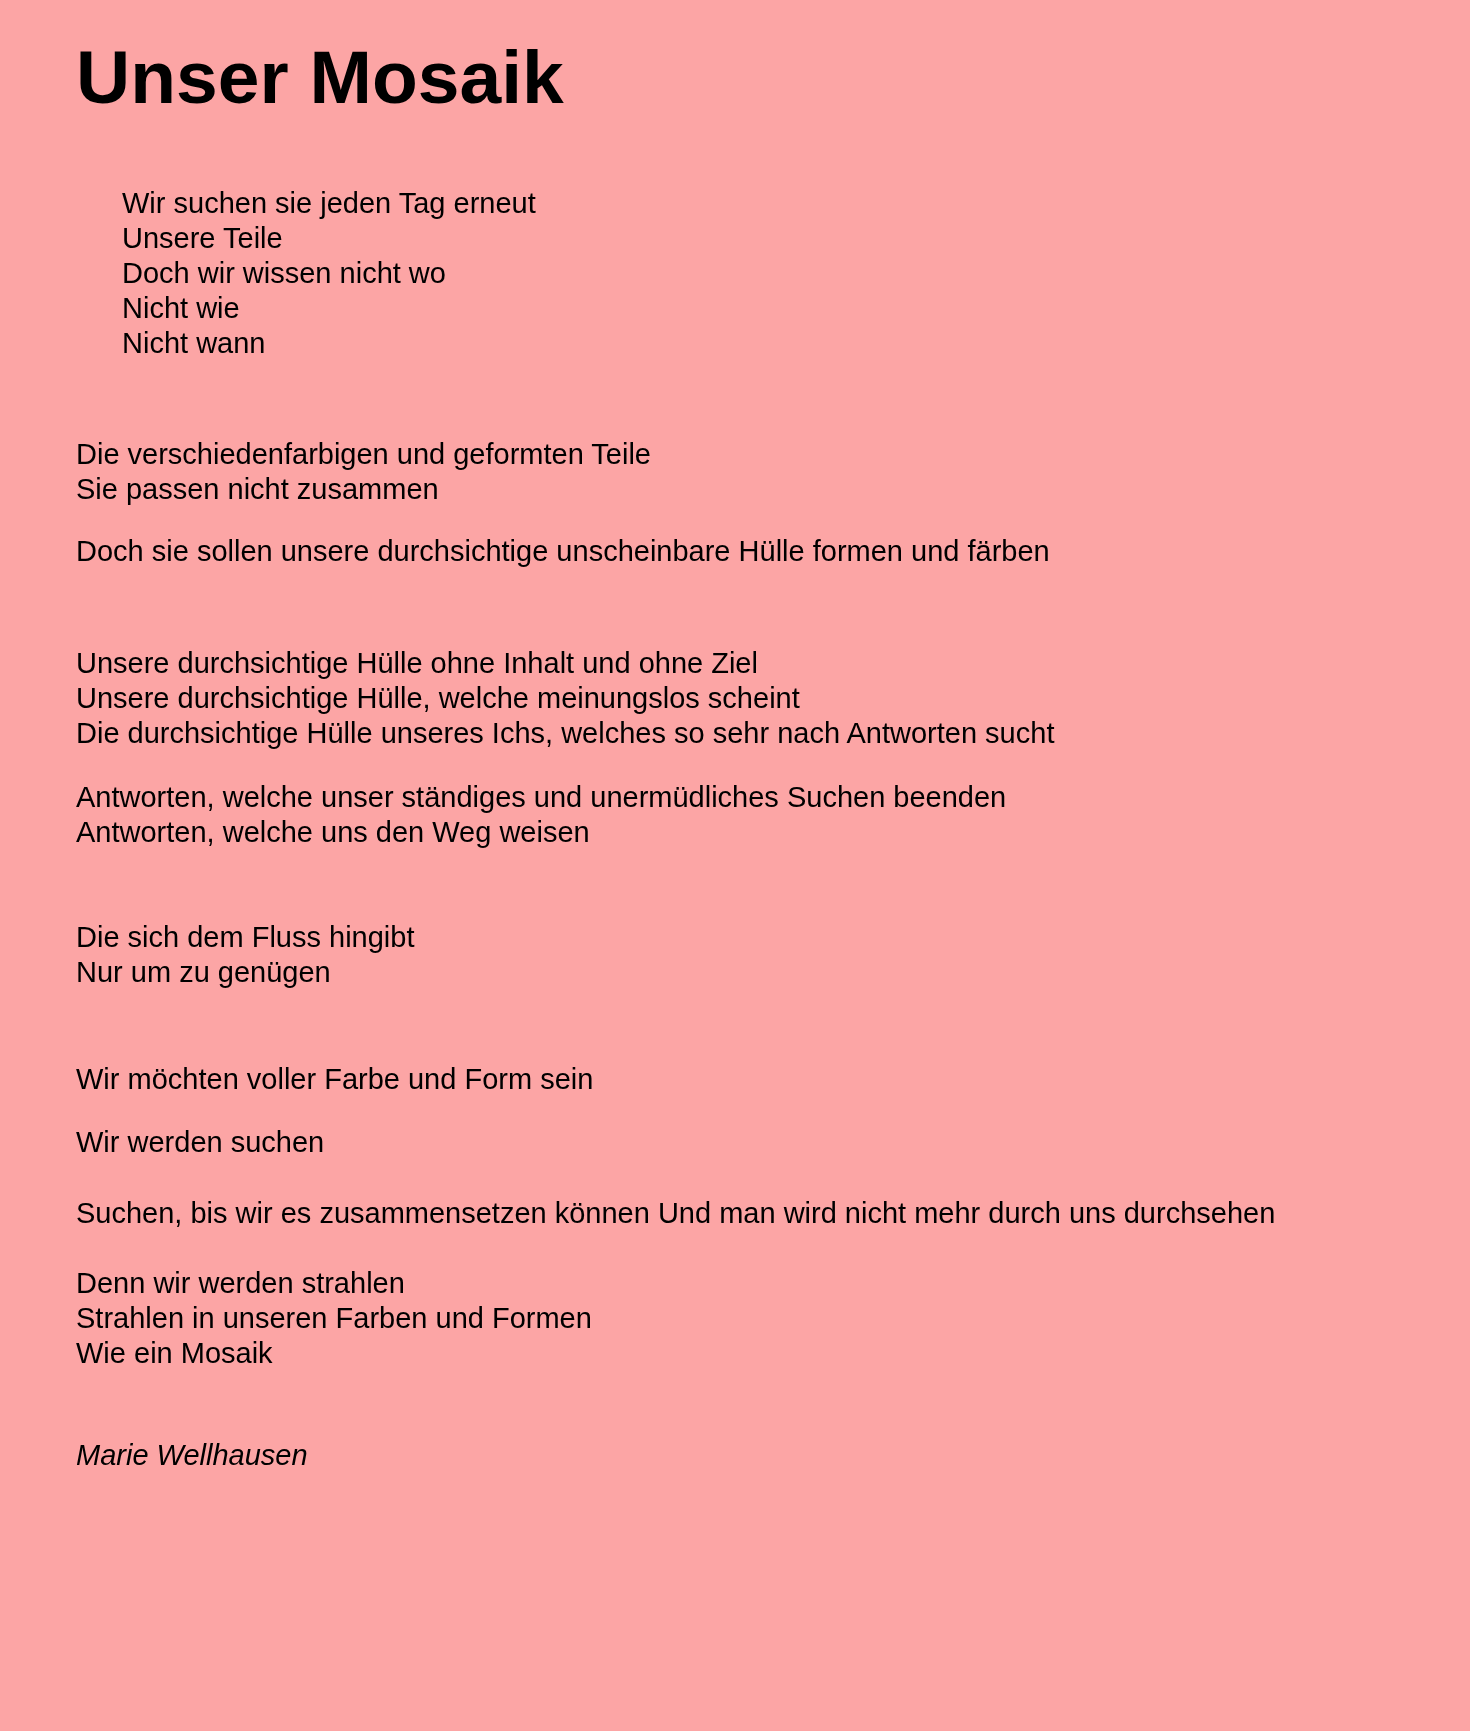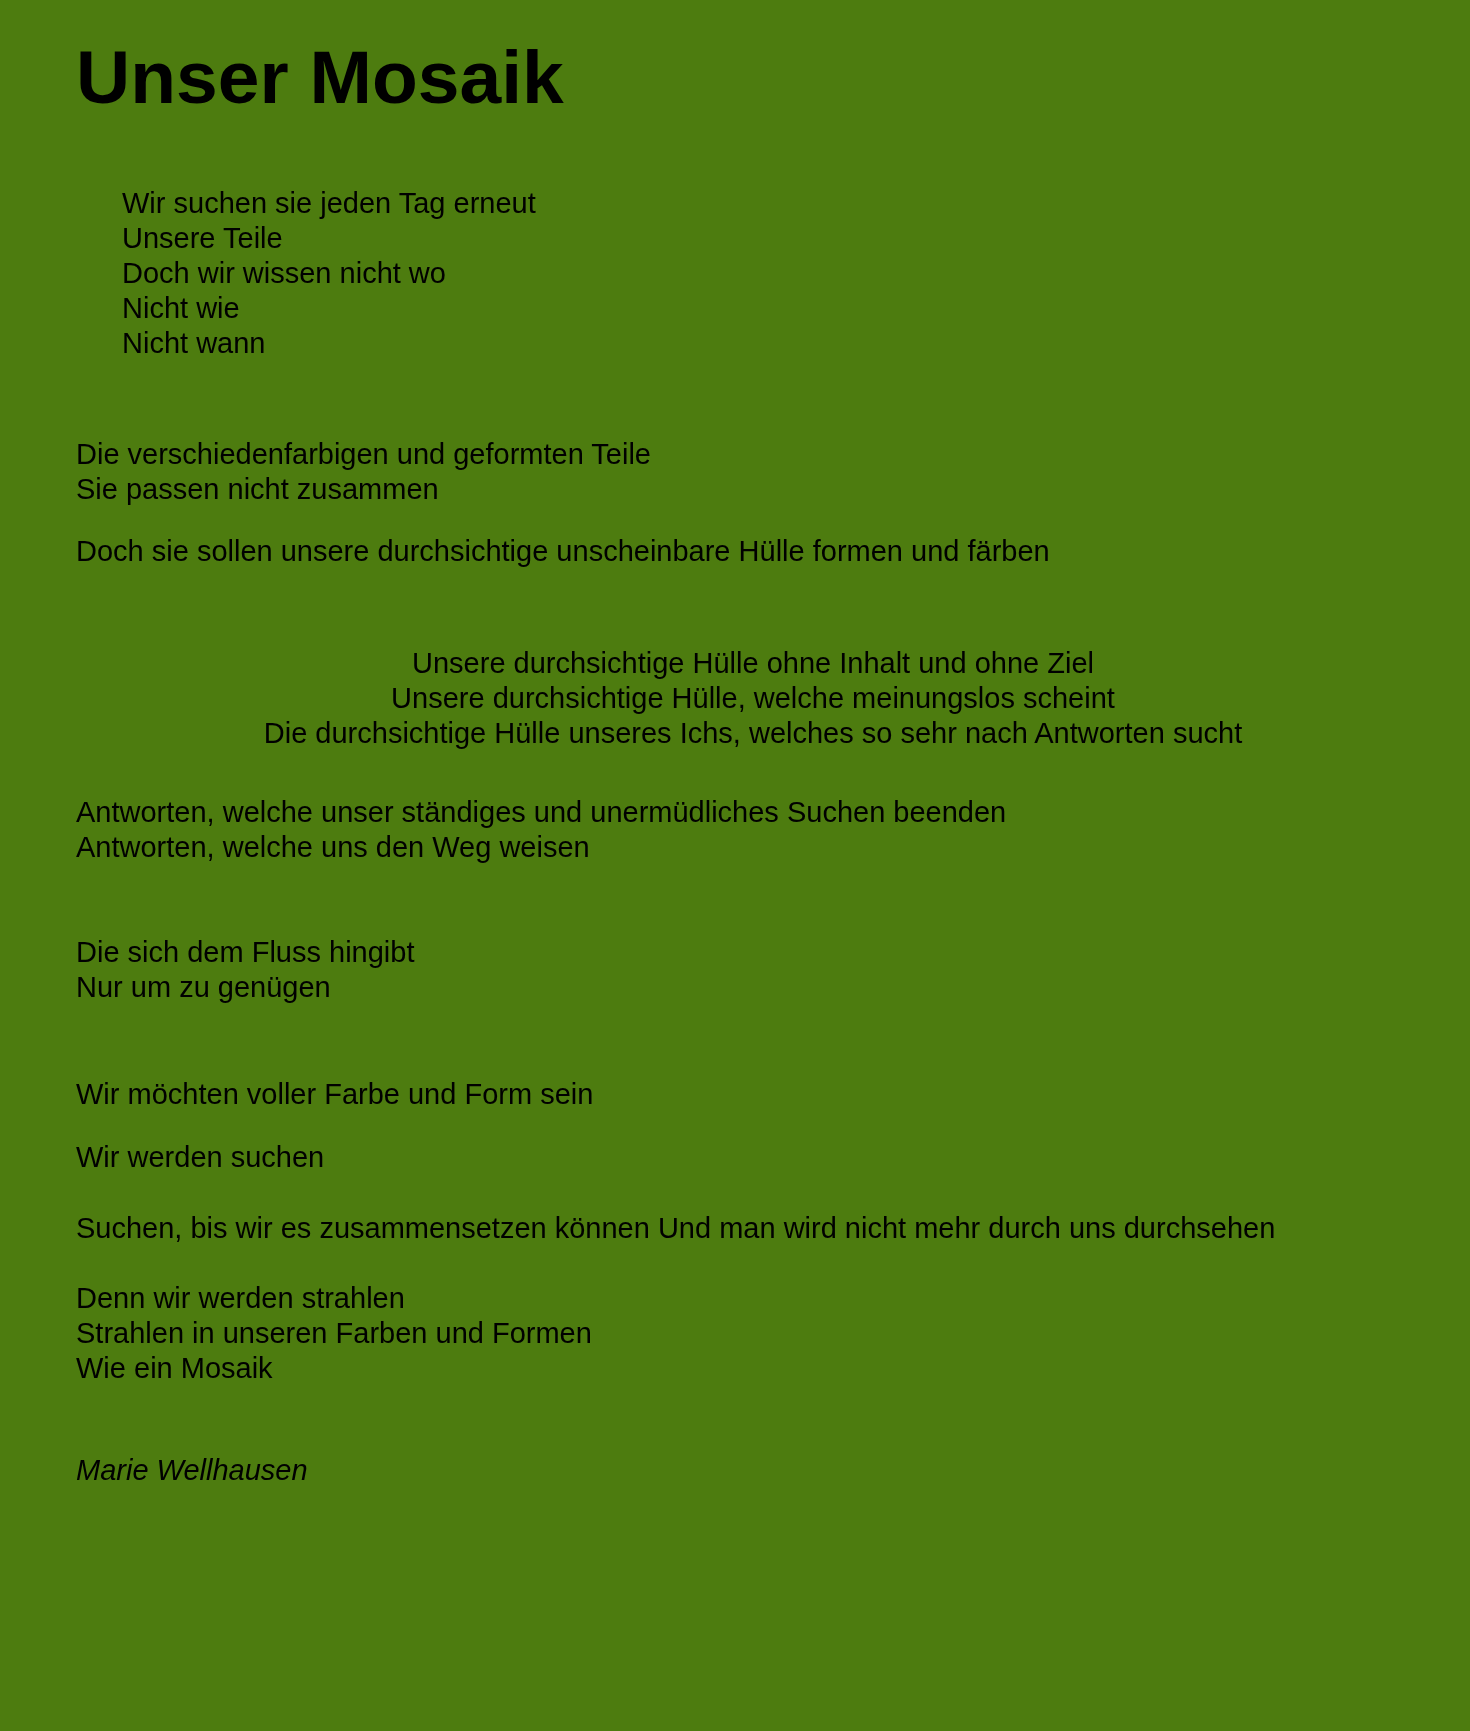--- a/index.html
+++ b/index.html
@@ -4,21 +4,21 @@
 <style>
   html, body {
     margin: 0;
     padding: 0;
     background: #ffffff;
   }
   .page {
     position: relative;
     width: 1470px;
     height: 1731px;
-    background: #4d7c0f;
+    background: #fca5a5;
     box-sizing: border-box;
     padding: 0 40px 0 76px;
     overflow: hidden;
     font-family: "Liberation Sans", "DejaVu Sans", sans-serif;
     color: #000000;
   }
   .doc-title {
     margin: 34px 0 0 0;
     font-size: 75px;
     font-weight: bold;
@@ -30,22 +30,22 @@
     margin: 0;
   }
   .line {
     font-size: 29px;
     line-height: 35px;
     white-space: nowrap;
   }
   .stanza:nth-child(1)  { margin-top: 66px; margin-left: 46px; }
   .stanza:nth-child(2)  { margin-top: 76px; }
   .stanza:nth-child(3)  { margin-top: 27px; }
-  .stanza:nth-child(4)  { margin-top: 77px; text-align: center; }
-  .stanza:nth-child(5)  { margin-top: 44px; }
+  .stanza:nth-child(4)  { margin-top: 77px; }
+  .stanza:nth-child(5)  { margin-top: 29px; }
   .stanza:nth-child(6)  { margin-top: 70px; }
   .stanza:nth-child(7)  { margin-top: 72px; }
   .stanza:nth-child(8)  { margin-top: 28px; }
   .stanza:nth-child(9)  { margin-top: 36px; }
   .stanza:nth-child(10) { margin-top: 35px; }
   .author {
     margin-top: 67px;
     font-size: 29px;
     line-height: 35px;
     font-style: italic;

